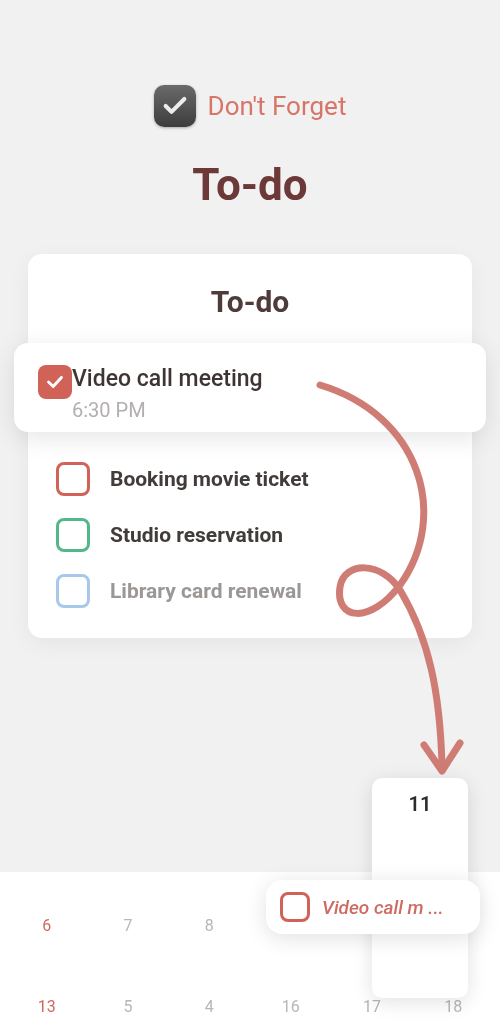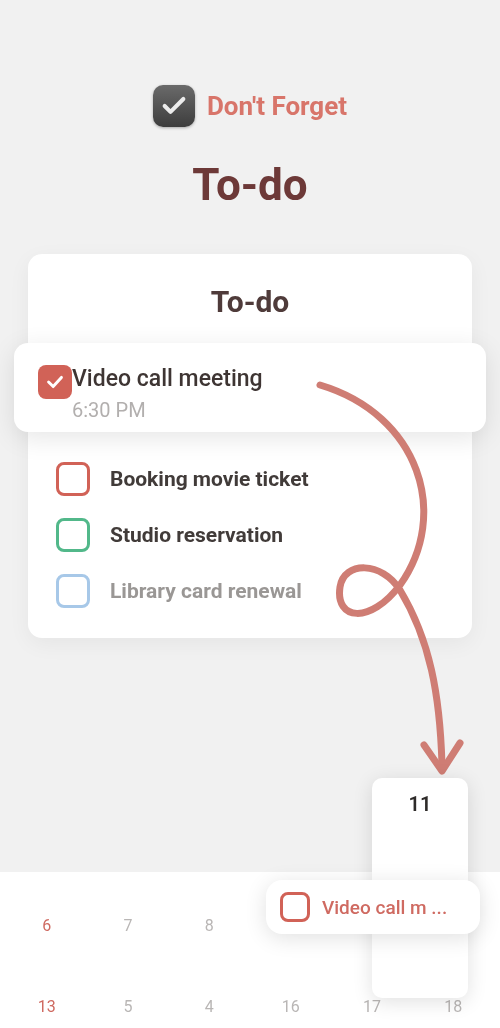--- a/index.html
+++ b/index.html
@@ -25,21 +25,21 @@
       background: linear-gradient(180deg, #6a6a6a 0%, #3d3d3d 100%);
       display: flex;
       align-items: center;
       justify-content: center;
       box-shadow: 0 1px 3px rgba(0,0,0,0.3);
     }
     .app-icon svg { width: 28px; height: 28px; }
     .app-name {
       color: #d8756a;
       font-size: 26px;
-      font-weight: 700;
+      font-weight: 400;
     }
     .page-title {
       text-align: center;
       color: #6d3938;
       font-size: 44px;
       font-weight: 700;
       margin-top: 32px;
     }
     .card {
       background: #ffffff;
@@ -145,20 +145,21 @@
       right: 20px;
       width: 214px;
       background: #ffffff;
       border-radius: 16px;
       box-shadow: 0 4px 22px rgba(0,0,0,0.12);
       padding: 12px 14px;
       display: flex;
       align-items: center;
       gap: 12px;
       z-index: 10;
+      font-style: italic;
     }
     .popout-task .checkbox { width: 30px; height: 30px; border-width: 3px; }
     .popout-task .label { color: #cf6a61; font-size: 19px; font-weight: 500; white-space: nowrap; }
   </style>
 </head>
 <body>
 
 <div class="header">
   <div class="app-icon">
     <svg viewBox="0 0 24 24">

